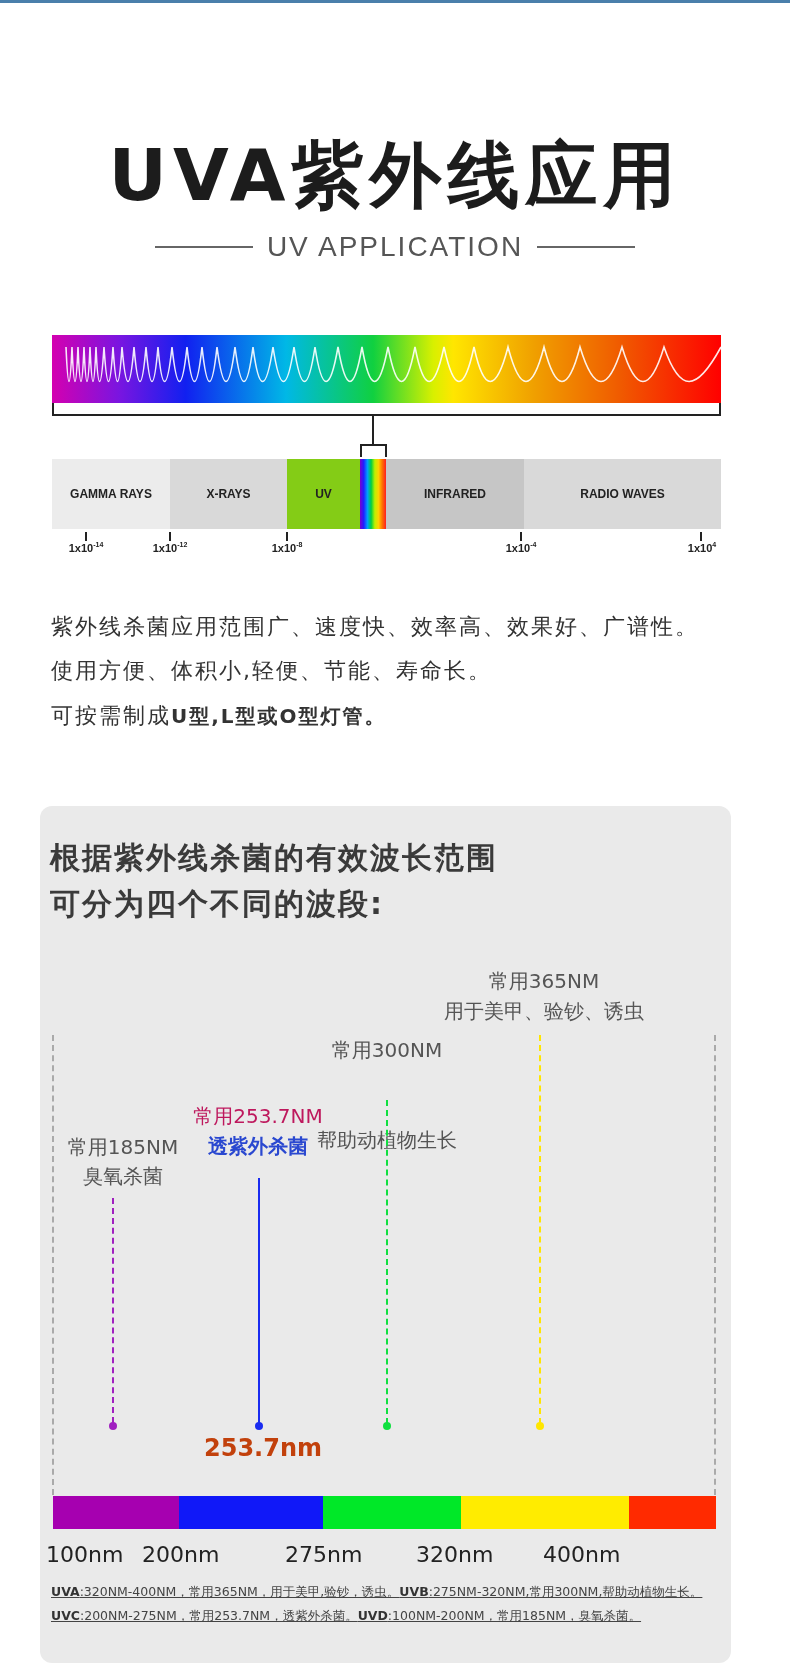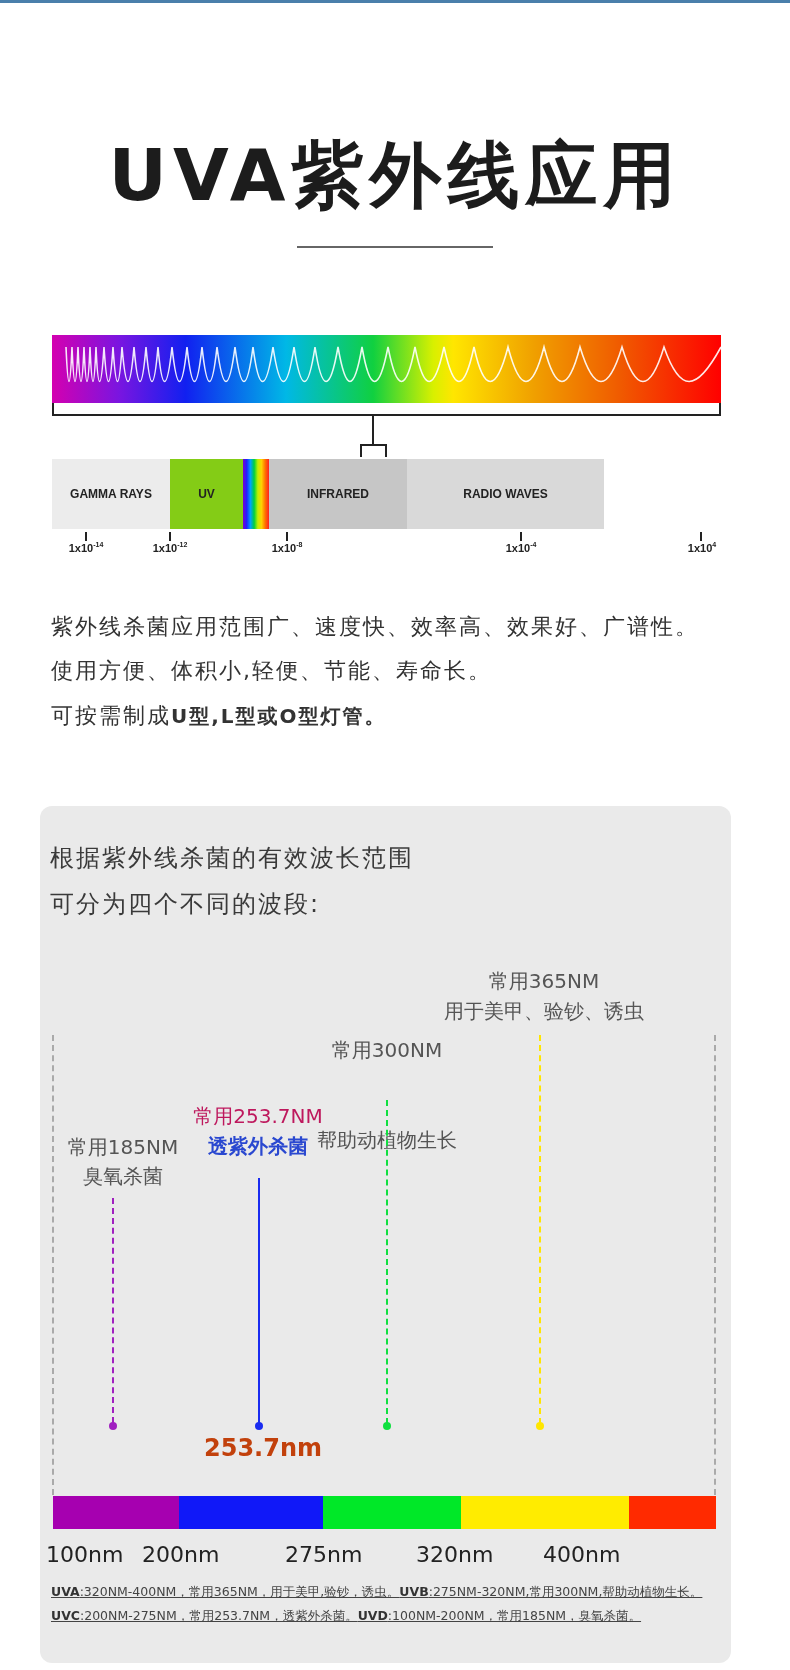--- a/index.html
+++ b/index.html
@@ -37,55 +37,57 @@
   .tick { position: absolute; top: 532px; width: 2px; height: 9px; background: #222; }
   .tick-label { position: absolute; top: 541px; font-family: "Liberation Sans", sans-serif; font-weight: bold;
                 font-size: 11px; color: #222; transform: translateX(-50%); white-space: nowrap; }
   .tick-label sup { font-size: 7px; vertical-align: 5px; }
 
   .para { position: absolute; left: 51px; font-size: 22px; color: #333; letter-spacing: 2px; line-height: 30px; white-space: nowrap; }
   .para b { font-weight: bold; font-size: 20px; }
 
   
   .card { position: absolute; left: 40px; top: 806px; width: 691px; height: 857px; background: #eaeaea; border-radius: 12px; }
-  .card-title { position: absolute; left: 50px; font-size: 24px; font-weight: normal; color: #3a3a3a; letter-spacing: 2px; line-height: 40px; white-space: nowrap; }
+  .card-title { position: absolute; left: 50px; font-size: 30px; font-weight: bold; color: #3a3a3a; letter-spacing: 2px; line-height: 40px; white-space: nowrap; }
 
   .dash-v { position: absolute; width: 0; border-left: 2px dashed; }
   .dot { position: absolute; width: 8px; height: 8px; border-radius: 50%; }
   .lbl { position: absolute; text-align: center; font-size: 20px; line-height: 29px; color: #555; white-space: nowrap; transform: translateX(-50%); }
   .lbl.bold { font-weight: bold; }
 
   .cbar { position: absolute; top: 1496px; height: 33px; }
   .nm { position: absolute; top: 1542px; font-size: 22px; color: #222; white-space: nowrap; }
 
   .foot { position: absolute; left: 51px; font-size: 12.5px; color: #444; white-space: nowrap; line-height: 18px; text-decoration: underline; }
   .foot b { font-weight: bold; color: #333; }
 </style>
 </head>
 <body>
 
 <div class="topline"></div>
 
 <h1 class="title">UVA紫外线应用</h1>
 <div class="subtitle-row">
   <span class="sub-line"></span>
+  <span class="subtitle">UV APPLICATION</span>
   <span class="sub-line"></span>
 </div>
 
 <div class="spectrum">
   <svg width="669" height="68" viewBox="0 0 669 68">
     <path d="M14,12 C16,58 18,58 20,12 C22,58 24,58 26,12 C28,58 30,58 32,12 C34,58 36,58 38,12 C40,58 42,58 44,12 C46,58 49,58 52,12 C55,58 58,58 61,12 C64,58 67,58 70,12 C74,58 78,58 82,12 C86,58 90,58 94,12 C98,58 102,58 106,12 C110,58 115,58 120,12 C125,58 130,58 135,12 C140,58 145,58 150,12 C155,58 160,58 165,12 C171,58 177,58 183,12 C189,58 195,58 201,12 C207,58 214,58 221,12 C228,58 235,58 242,12 C249,58 256,58 263,12 C270,58 278,58 286,12 C294,58 302,58 310,12 C318,58 327,58 336,12 C345,58 354,58 363,12 C372,58 382,58 392,12 C402,58 412,58 422,12 C432,58 444,58 456,12 C468,58 480,58 492,12 C504,58 516,58 528,12 C542,58 556,58 570,12 C584,58 598,58 612,12 C628,58 644,58 669,12" fill="none" stroke="rgba(255,255,255,0.9)" stroke-width="1.6"></path>
   </svg>
 </div>
 <div class="bracket-main"></div>
 <div class="bracket-stem"></div>
 <div class="bracket-small"></div>
 
 <div class="bands">
   <div class="band b-gamma">GAMMA RAYS</div>
+  <div class="band b-xray">X-RAYS</div>
   <div class="band b-uv">UV</div>
   <div class="band b-vis"></div>
   <div class="band b-ir">INFRARED</div>
   <div class="band b-radio">RADIO WAVES</div>
 </div>
 
 <div class="tick" style="left:85px"></div>
 <div class="tick" style="left:169px"></div>
 <div class="tick" style="left:286px"></div>
 <div class="tick" style="left:520px"></div>

